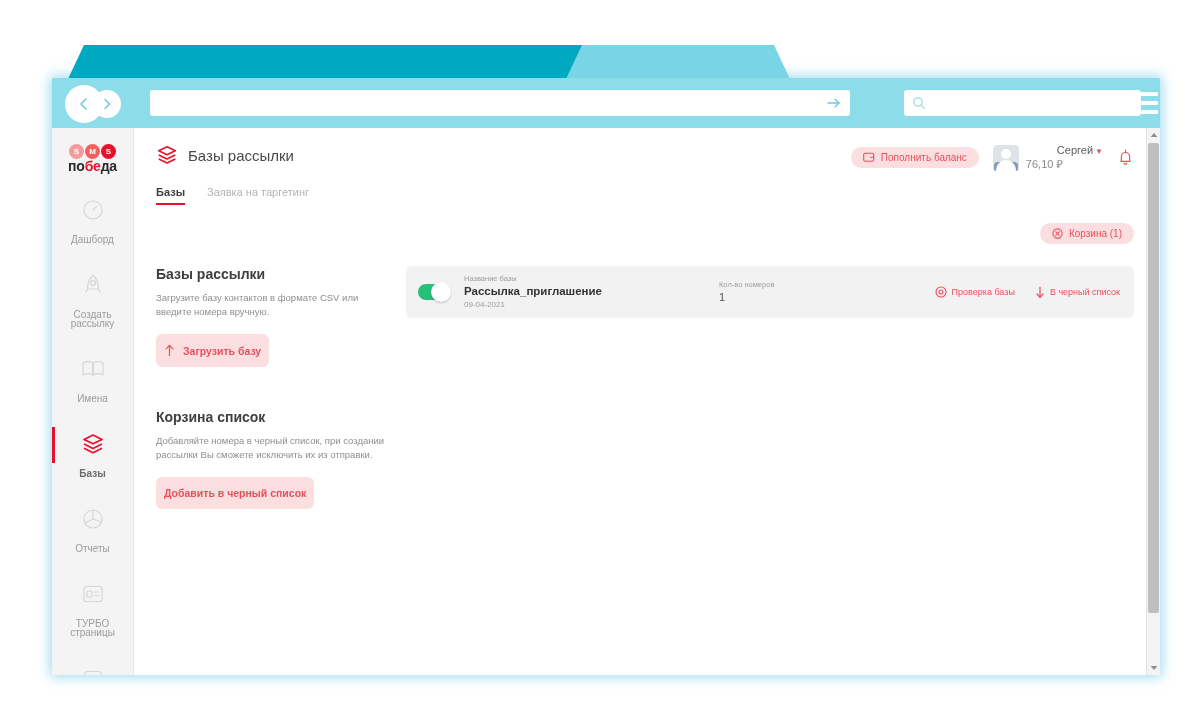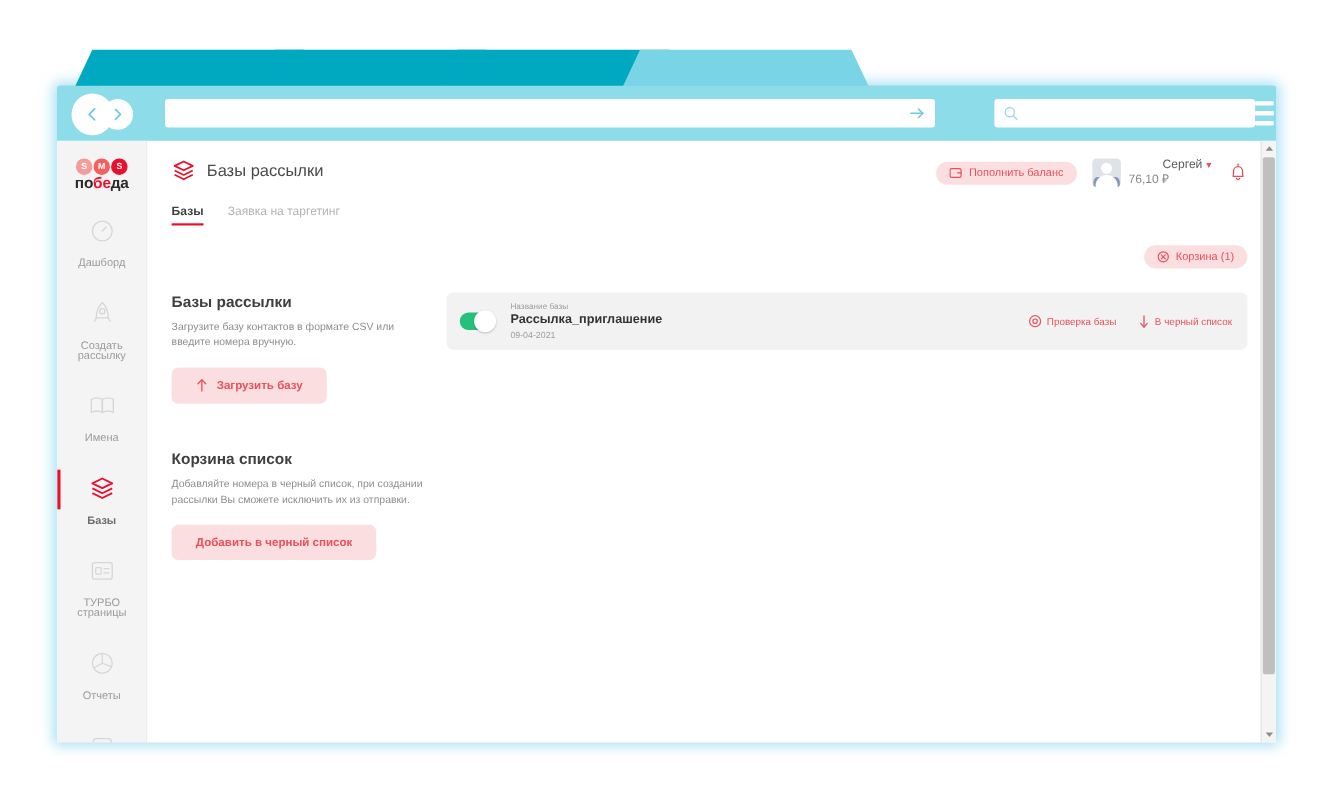--- a/index.html
+++ b/index.html
@@ -314,21 +314,21 @@
     font-size: 9.5px;
     color: #8e8e8e;
     line-height: 14px;
   }
   .btn-soft {
     margin-top: 15px;
     background: #fbdfe0;
     color: #e8505c;
     border: none;
     border-radius: 6px;
-    padding: 10px 22px;
+    padding: 10px 8px;
     font-size: 10.5px;
     font-weight: bold;
     cursor: pointer;
     display: inline-flex;
     align-items: center;
     gap: 8px;
     font-family: "Liberation Sans", sans-serif;
   }
 
   .block-right { flex: 1; }
@@ -525,41 +525,41 @@
               <polygon points="12,3 21,7.4 12,11.8 3,7.4" fill="none" stroke="#e8102a" stroke-width="1.7" stroke-linejoin="round"></polygon>
               <polyline points="3,12 12,16.4 21,12" fill="none" stroke="#e8102a" stroke-width="1.7" stroke-linejoin="round"></polyline>
               <polyline points="3,16.3 12,20.7 21,16.3" fill="none" stroke="#e8102a" stroke-width="1.7" stroke-linejoin="round"></polyline>
             </svg>
           </div>
           <div class="lbl">Базы</div>
         </div>
 
         <div class="navitem">
           <div class="ico">
+            <svg width="22" height="22" viewBox="0 0 22 22">
+              <circle cx="11" cy="11" r="9" fill="none" stroke="#d6d6d6" stroke-width="1.2"></circle>
+              <line x1="11" y1="11" x2="11" y2="2" stroke="#d6d6d6" stroke-width="1.1"></line>
+              <line x1="11" y1="11" x2="19" y2="14" stroke="#d6d6d6" stroke-width="1.1"></line>
+              <line x1="11" y1="11" x2="3.5" y2="15" stroke="#d6d6d6" stroke-width="1.1"></line>
+            </svg>
+          </div>
+          <div class="lbl">Отчеты</div>
+        </div>
+
+        <div class="navitem">
+          <div class="ico">
             <svg width="22" height="20" viewBox="0 0 22 20">
               <rect x="2" y="2.5" width="18" height="15" rx="2" fill="none" stroke="#d6d6d6" stroke-width="1.2"></rect>
               <rect x="5" y="7" width="5" height="6" rx="1" fill="none" stroke="#d6d6d6" stroke-width="1.1"></rect>
               <line x1="12.5" y1="8" x2="17" y2="8" stroke="#d6d6d6" stroke-width="1.1" stroke-linecap="round"></line>
               <line x1="12.5" y1="11.8" x2="17" y2="11.8" stroke="#d6d6d6" stroke-width="1.1" stroke-linecap="round"></line>
             </svg>
           </div>
           <div class="lbl" style="white-space:pre-line">ТУРБО
 страницы</div>
-        </div>
-
-        <div class="navitem">
-          <div class="ico">
-            <svg width="22" height="22" viewBox="0 0 22 22">
-              <circle cx="11" cy="11" r="9" fill="none" stroke="#d6d6d6" stroke-width="1.2"></circle>
-              <line x1="11" y1="11" x2="11" y2="2" stroke="#d6d6d6" stroke-width="1.1"></line>
-              <line x1="11" y1="11" x2="19" y2="14" stroke="#d6d6d6" stroke-width="1.1"></line>
-              <line x1="11" y1="11" x2="3.5" y2="15" stroke="#d6d6d6" stroke-width="1.1"></line>
-            </svg>
-          </div>
-          <div class="lbl">Отчеты</div>
         </div>
 
         <div class="navitem">
           <div class="ico">
             <svg width="22" height="20" viewBox="0 0 22 20">
               <rect x="3" y="3.5" width="16" height="13" rx="2.4" fill="none" stroke="#d6d6d6" stroke-width="1.2"></rect>
               <path d="M19 8.3 L14.6 8.3 A1.8 1.8 0 0 0 14.6 11.9 L19 11.9" fill="none" stroke="#d6d6d6" stroke-width="1.2"></path>
             </svg>
           </div>
           <div class="lbl">Финансы</div>
@@ -641,20 +641,24 @@
 
             <div class="block-right">
               <div class="db-row">
                 <div class="toggle">
                   <div class="knob"></div>
                 </div>
                 <div class="col-name">
                   <div class="fld-label">Название базы</div>
                   <div class="fld-value">Рассылка_приглашение</div>
                   <div class="fld-sub">09-04-2021</div>
+                </div>
+                <div class="col-count">
+                  <div class="fld-label">Кол-во номеров</div>
+                  <div class="fld-count">1</div>
                 </div>
                 <div class="row-actions">
                   <div class="act">
                     <svg width="12" height="12" viewBox="0 0 12 12">
                       <circle cx="6" cy="6" r="5" fill="none" stroke="#e8505c" stroke-width="1.1"></circle>
                       <circle cx="6" cy="6" r="2" fill="none" stroke="#e8505c" stroke-width="1.1"></circle>
                     </svg>
                     <span>Проверка базы</span>
                   </div>
                   <div class="act">

